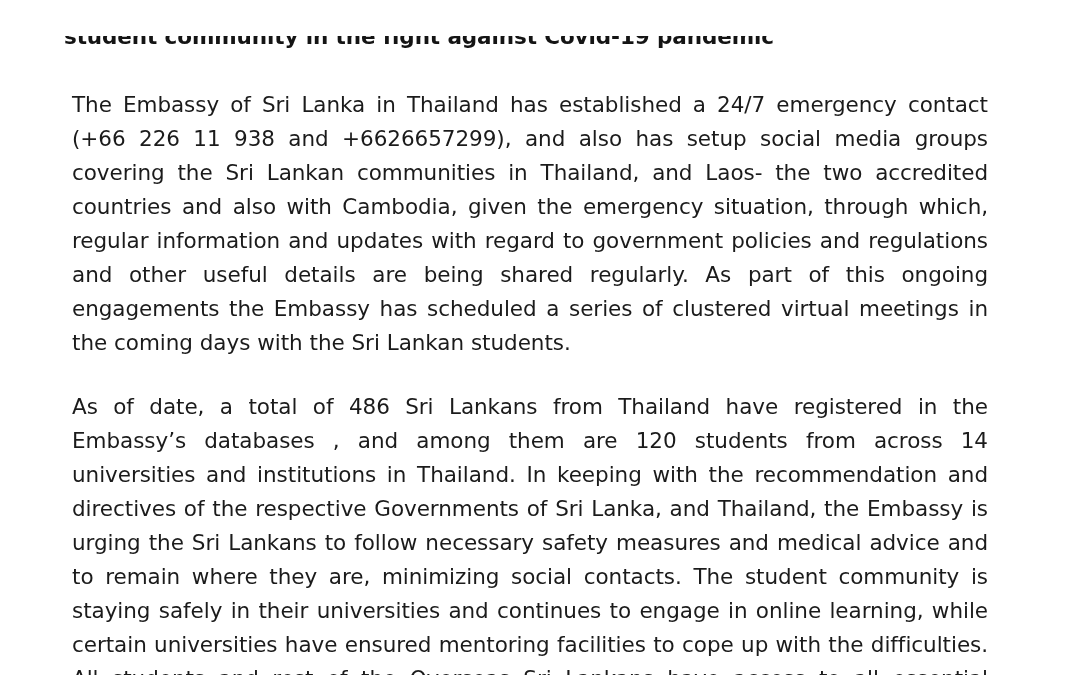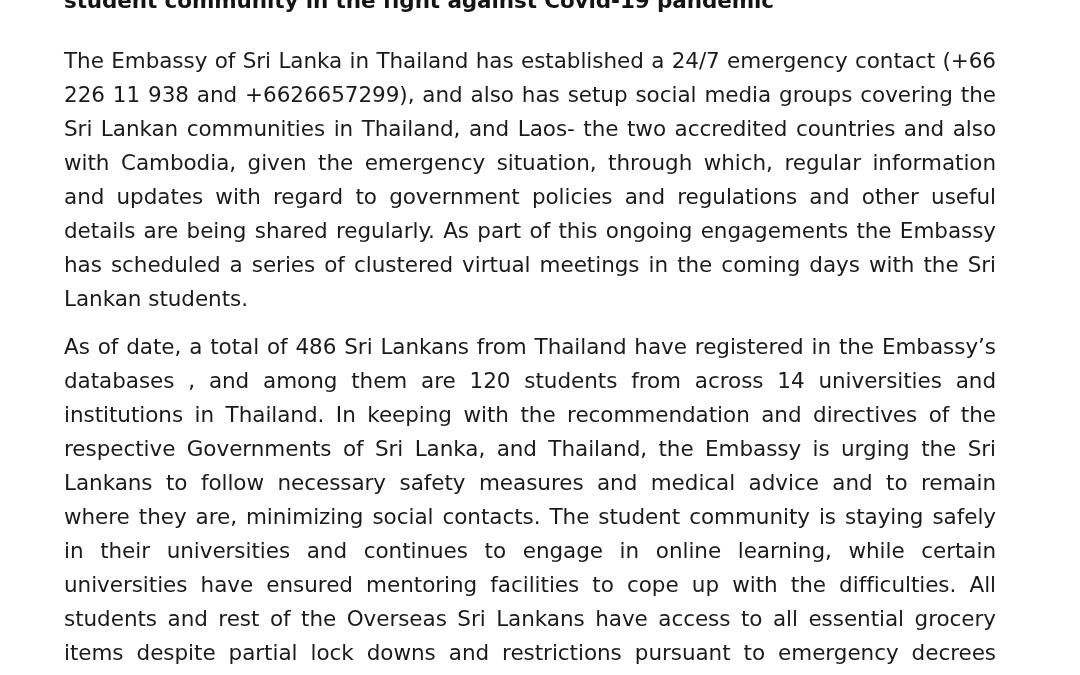--- a/index.html
+++ b/index.html
@@ -30,37 +30,38 @@
     left: 64px;
     top: 0px;
     width: 932px;
   }
 
   
   .heading-clip {
     position: relative;
     height: 16px;
     overflow: hidden;
+    margin-top: 36px;
   }
   .heading {
     position: absolute;
     left: 0;
     top: -14px;
     width: 932px;
     margin: 0;
     font-size: 21.5px;
     line-height: 30px;
     font-weight: bold;
     letter-spacing: -0.1px;
     color: #141414;
     white-space: nowrap;
   }
 
   p.body-text {
-    margin: 0;
+    margin: 8px;
     font-size: 21.5px;
     line-height: 34px;
     text-align: justify;
     text-justify: inter-word;
     color: #1b1b1b;
     letter-spacing: -0.05px;
     word-spacing: 0.1px;
   }
 
   .gap-first  { height: 28px; }

